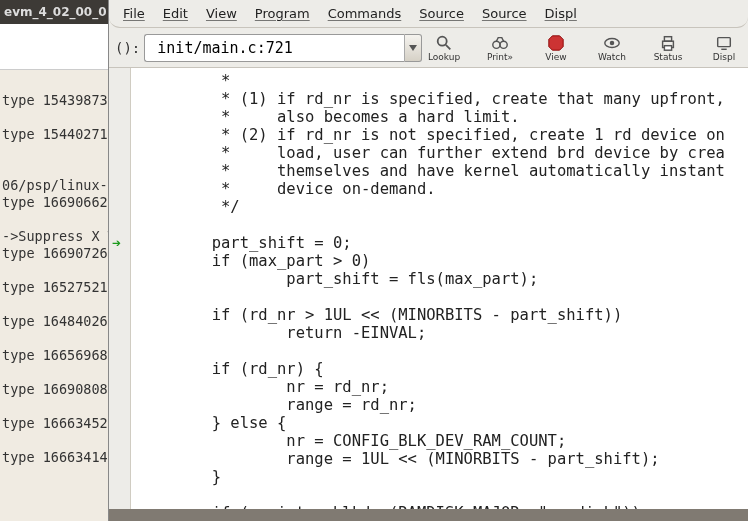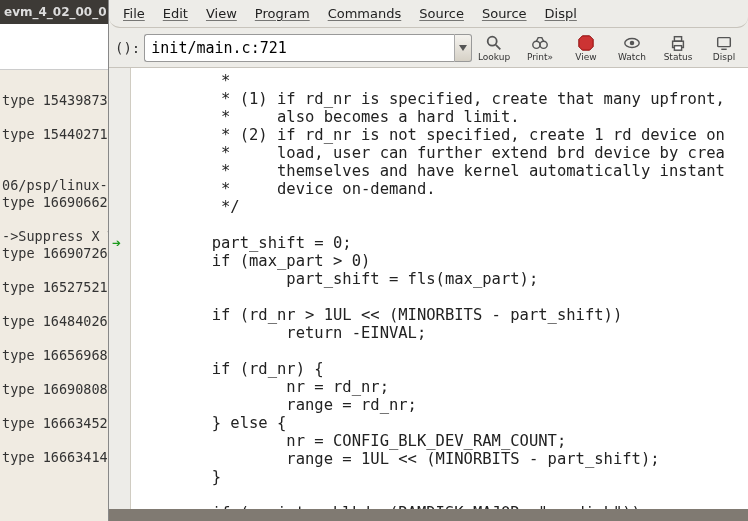--- a/index.html
+++ b/index.html
@@ -100,40 +100,40 @@
   .cmd-wrap {
     flex: 1;
     display: flex;
     align-items: stretch;
     height: 28px;
   }
   .cmd-input {
     flex: 1;
     font-family: "DejaVu Sans Mono", monospace;
     font-size: 15px;
-    padding: 2px 6px;
+    padding: 2px 12px;
     border: 1px solid #999;
     border-right: none;
     background: #fff;
     border-radius: 3px 0 0 3px;
     outline: none;
   }
   .cmd-dd {
     width: 18px;
     border: 1px solid #999;
     border-left: 1px solid #aaa;
     background: linear-gradient(#f5f3ef,#d6d1c6);
     border-radius: 0 3px 3px 0;
     display: flex;
     align-items: center;
     justify-content: center;
     cursor: pointer;
   }
   .cmd-dd svg { width: 8px; height: 6px; }
-  .tool-btns { display: flex; gap: 10px; align-items: center; }
+  .tool-btns { display: flex; gap: 20px; align-items: center; }
   .tbtn {
     width: 36px;
     display: flex;
     flex-direction: column;
     align-items: center;
     justify-content: center;
     font-size: 9px;
     color: #333;
     cursor: pointer;
     padding: 1px 0;

